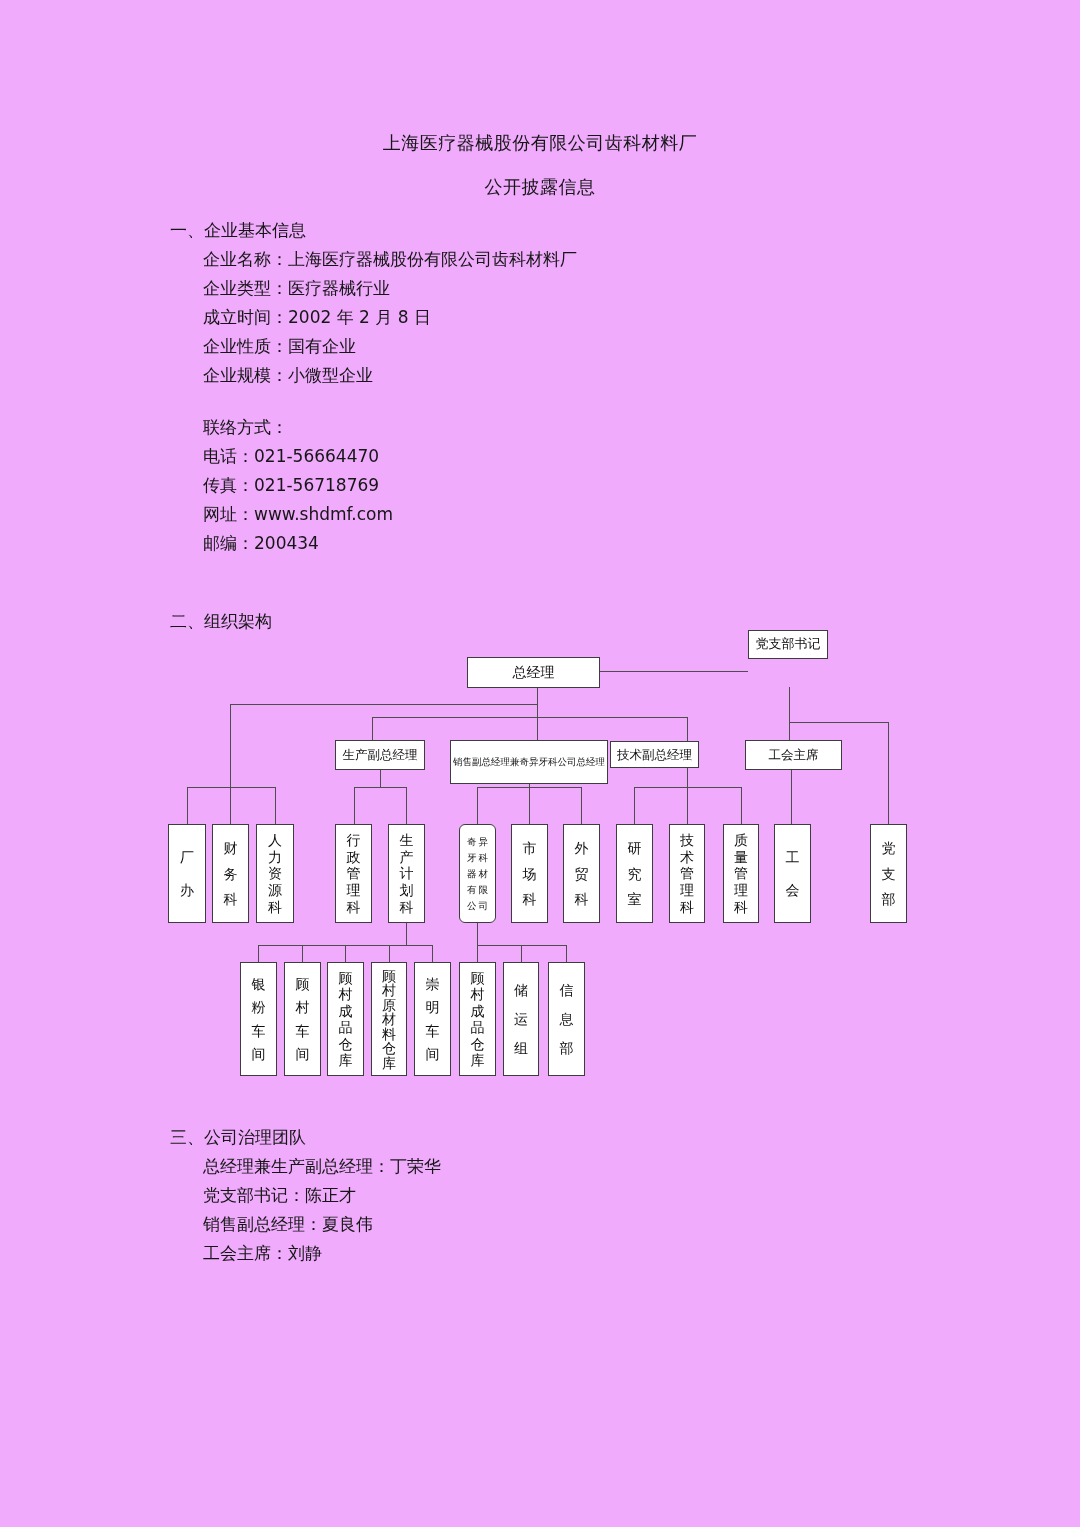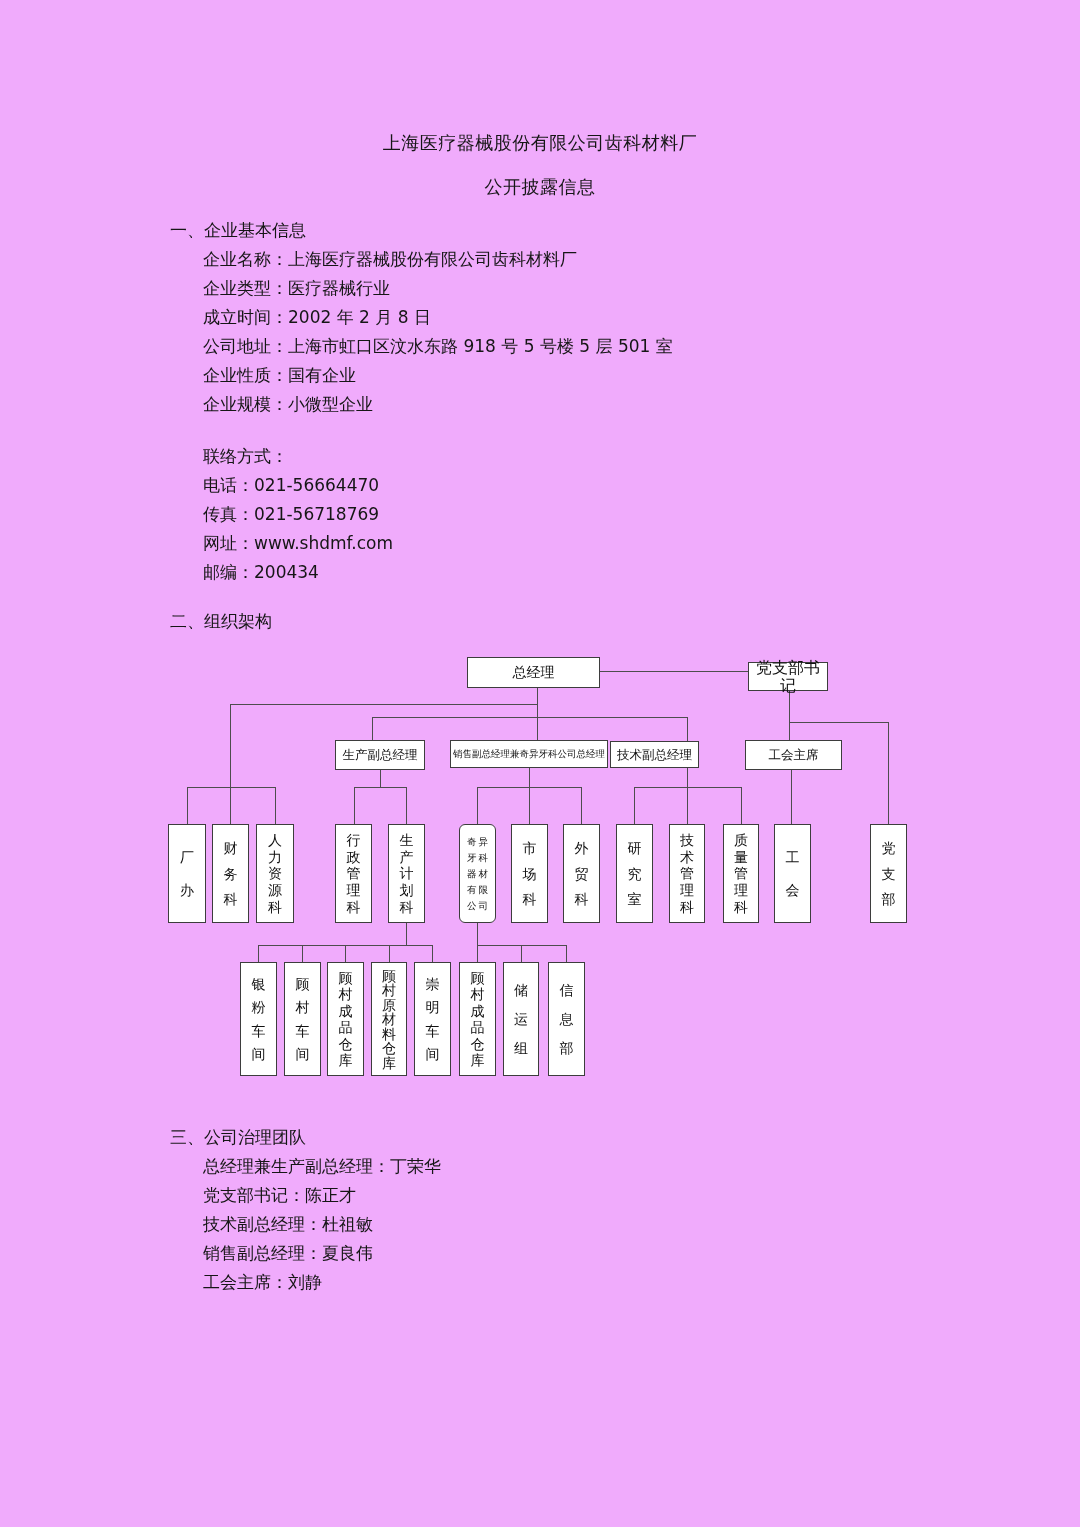--- a/index.html
+++ b/index.html
@@ -43,21 +43,20 @@
 <div class="page">
 
   <div class="title">上海医疗器械股份有限公司齿科材料厂</div>
   <div class="subtitle">公开披露信息</div>
 
   <div class="sec" style="top:216px;">
     <div class="ln">一、企业基本信息</div>
     <div class="ln item"><span>企业名称：</span><span>上海医疗器械股份有限公司齿科材料厂</span></div>
     <div class="ln item"><span>企业类型：</span><span>医疗器械行业</span></div>
     <div class="ln item"><span>成立时间：</span><span>2002 年 2 月 8 日</span></div>
-    <div class="ln item"><span>公司地址：</span><span>上海市虹口区汶水东路 918 号 5 号楼 5 层 501 室</span></div>
     <div class="ln item"><span>企业性质：</span><span>国有企业</span></div>
     <div class="ln item"><span>企业规模：</span><span>小微型企业</span></div>
     <div class="spacer"></div>
     <div class="ln item">联络方式：</div>
     <div class="ln item"><span>电话：</span><span>021-56664470</span></div>
     <div class="ln item"><span>传真：</span><span>021-56718769</span></div>
     <div class="ln item"><span>网址：</span><span>www.shdmf.com</span></div>
     <div class="ln item"><span>邮编：</span><span>200434</span></div>
   </div>
 
@@ -115,24 +114,24 @@
       <line x1="432" y1="945" x2="432" y2="962"></line>
 
       <line x1="477" y1="923" x2="477" y2="962"></line>
       <line x1="477" y1="945" x2="566" y2="945"></line>
       <line x1="521" y1="945" x2="521" y2="962"></line>
       <line x1="566" y1="945" x2="566" y2="962"></line>
     </g>
   </svg>
 
   <div class="obox hbox" style="left:467px;top:657px;width:133px;height:31px;font-size:14px;">总经理</div>
-  <div class="obox hbox" style="left:748px;top:662px;width:80px;height:29px;font-size:16px;">党支部书记</div>
+  <div class="obox hbox" style="left:748px;top:630px;width:80px;height:29px;font-size:13px;">党支部书记</div>
 
   <div class="obox hbox" style="left:335px;top:740px;width:90px;height:30px;font-size:12.5px;">生产副总经理</div>
-  <div class="obox hbox" style="left:450px;top:740px;width:158px;height:28px;font-size:9.5px;">销售副总经理兼奇异牙科公司总经理</div>
+  <div class="obox hbox" style="left:450px;top:740px;width:158px;height:44px;font-size:9.5px;">销售副总经理兼奇异牙科公司总经理</div>
   <div class="obox hbox" style="left:610px;top:741px;width:89px;height:27px;font-size:12.5px;">技术副总经理</div>
   <div class="obox hbox" style="left:745px;top:740px;width:97px;height:30px;font-size:12.5px;">工会主席</div>
 
   <div class="obox vbox" style="left:168px;top:824px;width:38px;height:99px;">
       <span>厂</span>
       <span>办</span>
     </div>
   <div class="obox vbox" style="left:212px;top:824px;width:37px;height:99px;">
       <span>财</span>
       <span>务</span>
@@ -256,19 +255,18 @@
   <div class="obox vbox" style="left:548px;top:962px;width:37px;height:114px;">
       <span>信</span>
       <span>息</span>
       <span>部</span>
     </div>
 
   <div class="sec" style="top:1123px;">
     <div class="ln">三、公司治理团队</div>
     <div class="ln item"><span>总经理兼生产副总经理：</span><span>丁荣华</span></div>
     <div class="ln item"><span>党支部书记：</span><span>陈正才</span></div>
-    <div class="ln item"><span>技术副总经理：</span><span>杜祖敏</span></div>
     <div class="ln item"><span>销售副总经理：</span><span>夏良伟</span></div>
     <div class="ln item"><span>工会主席：</span><span>刘静</span></div>
   </div>
 
 
 </div>
 
 </body></html>

